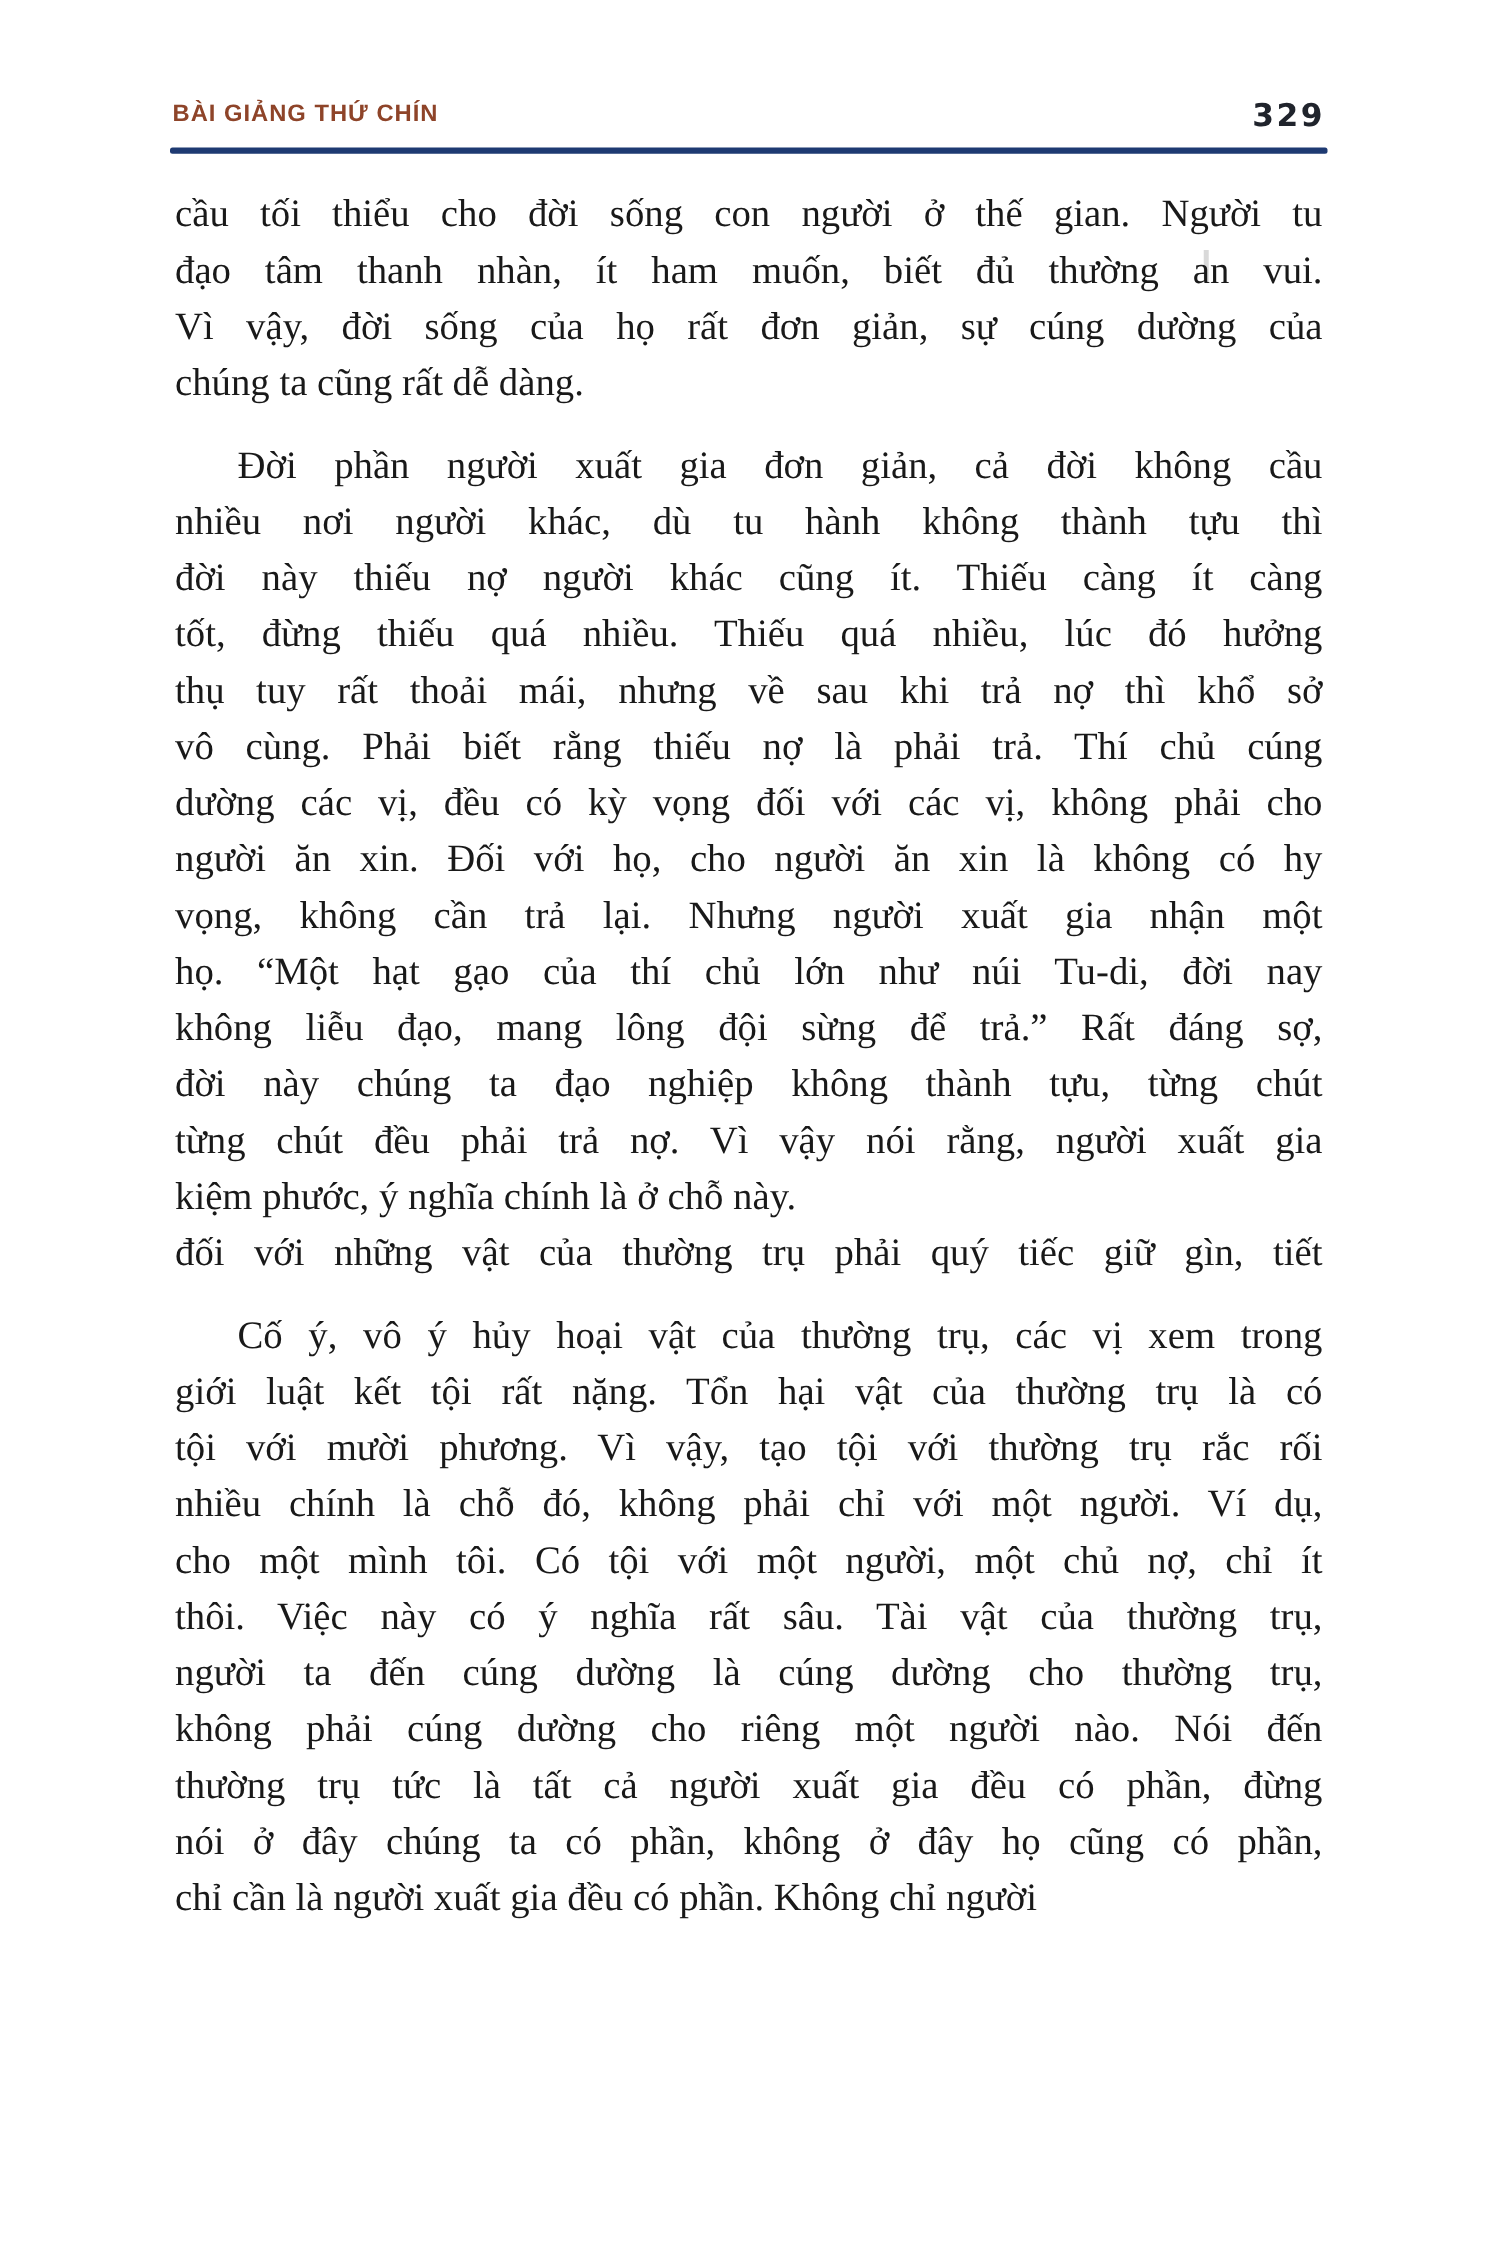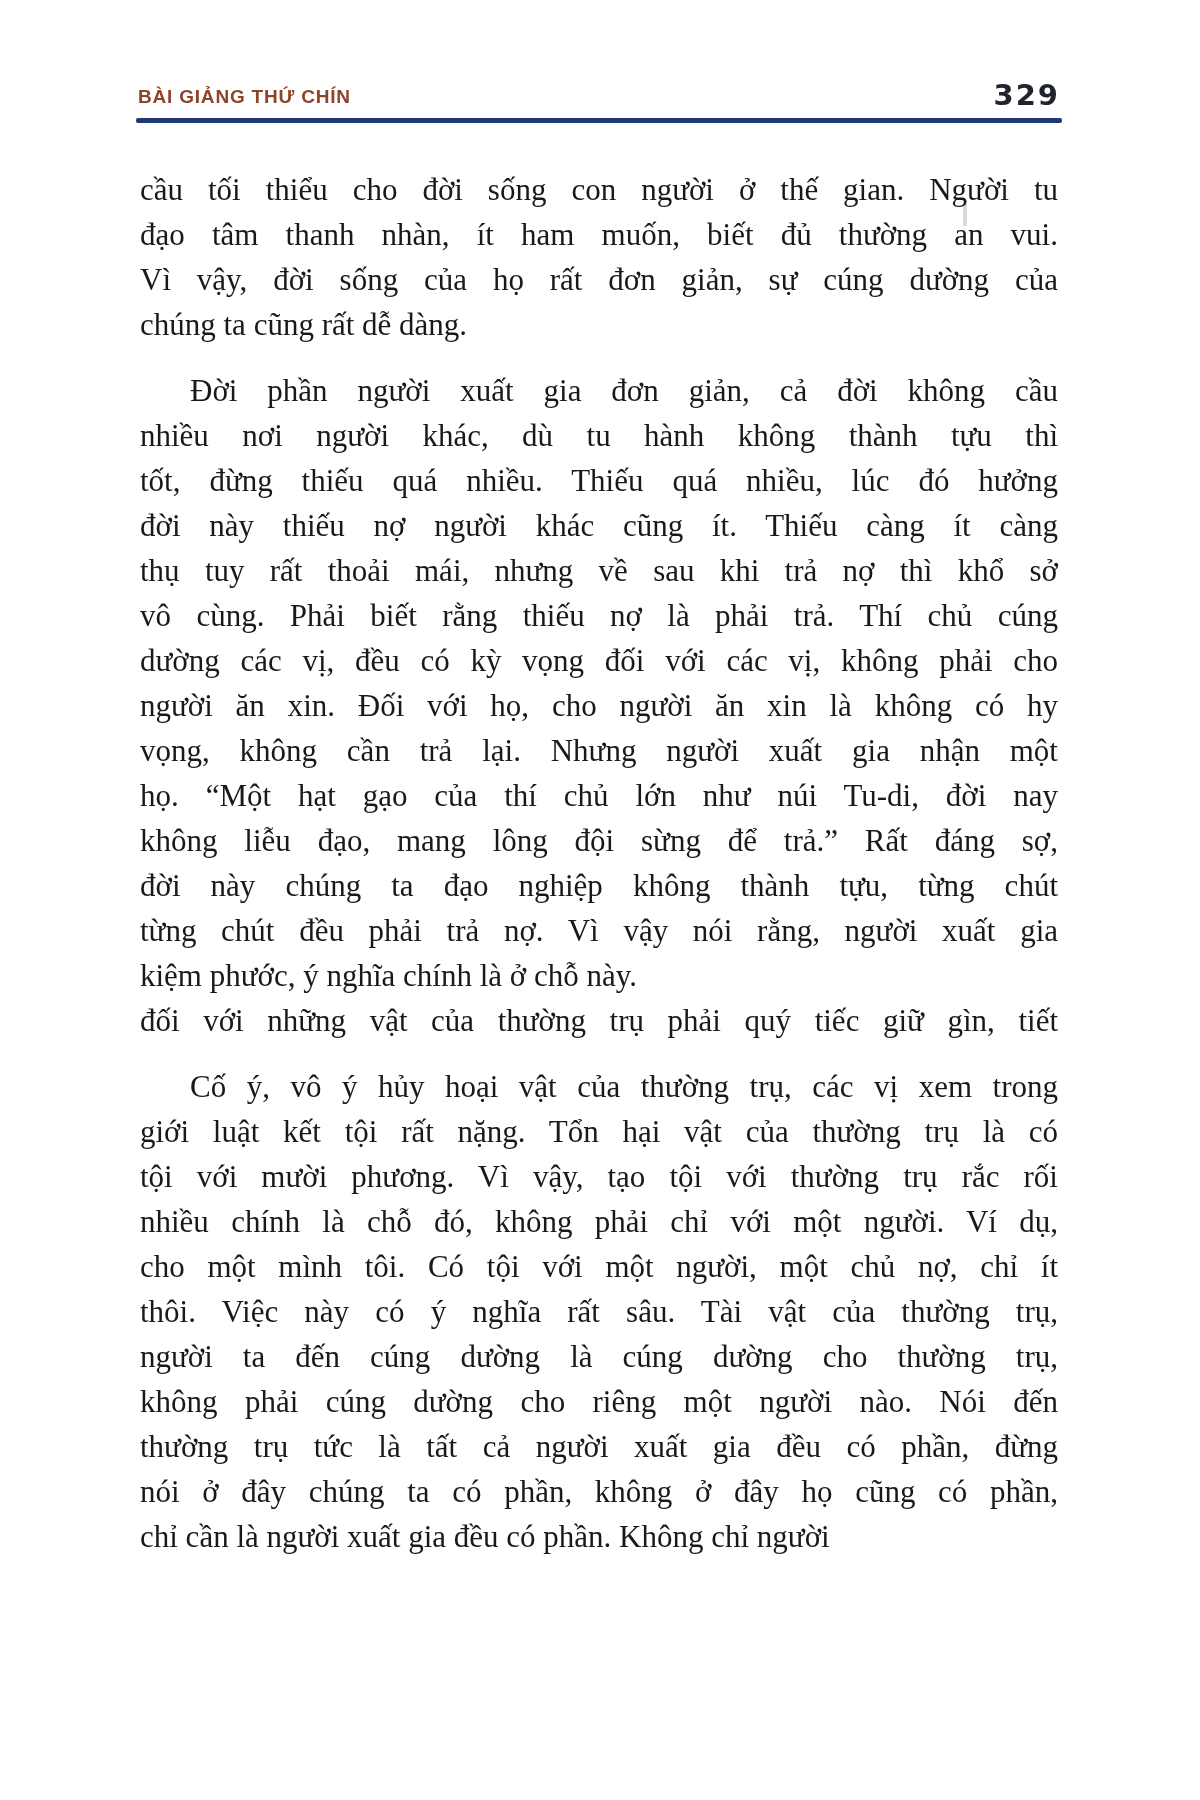--- a/index.html
+++ b/index.html
@@ -24,21 +24,21 @@
     font-family: "Liberation Sans", sans-serif;
     font-weight: bold;
     font-size: 19px;
     letter-spacing: 0.8px;
     color: var(--header-color, #8e4429);
     padding-bottom: 6px;
   }
   .page-number {
     font-family: "DejaVu Sans", sans-serif;
     font-weight: bold;
-    font-size: 29px;
+    font-size: 25px;
     letter-spacing: 2px;
     color: var(--pagenum-color, #20242c);
     padding-bottom: 2px;
   }
   .header-rule {
     position: absolute;
     left: 136px;
     width: 926px;
     top: 118px;
     height: 5px;
@@ -46,21 +46,20 @@
     border-radius: 2px;
   }
   .body-text {
     position: absolute;
     left: 140px;
     width: 918px;
     top: 148px;
     font-size: 31px;
     line-height: 45px;
     color: #191919;
-    margin-top: 19px;
   }
   .para + .para { margin-top: 21px; }
   .para.indent .line:first-child { text-indent: 50px; }
   .line {
     text-align: justify;
     text-align-last: justify;
     white-space: normal;
   }
   .line.last { text-align-last: left; }
   .scan-artifact {
@@ -86,22 +85,22 @@
   <div class="body-text">
       <div class="para">
         <div class="line">cầu tối thiểu cho đời sống con người ở thế gian. Người tu</div>
         <div class="line">đạo tâm thanh nhàn, ít ham muốn, biết đủ thường an vui.</div>
         <div class="line">Vì vậy, đời sống của họ rất đơn giản, sự cúng dường của</div>
         <div class="line last">chúng ta cũng rất dễ dàng.</div>
       </div>
       <div class="para indent">
         <div class="line">Đời phần người xuất gia đơn giản, cả đời không cầu</div>
         <div class="line">nhiều nơi người khác, dù tu hành không thành tựu thì</div>
+        <div class="line">đời này thiếu nợ người khác cũng ít. Thiếu càng ít càng</div>
         <div class="line">tốt, đừng thiếu quá nhiều. Thiếu quá nhiều, lúc đó hưởng</div>
-        <div class="line">đời này thiếu nợ người khác cũng ít. Thiếu càng ít càng</div>
         <div class="line">thụ tuy rất thoải mái, nhưng về sau khi trả nợ thì khổ sở</div>
         <div class="line">vô cùng. Phải biết rằng thiếu nợ là phải trả. Thí chủ cúng</div>
         <div class="line">dường các vị, đều có kỳ vọng đối với các vị, không phải cho</div>
         <div class="line">người ăn xin. Đối với họ, cho người ăn xin là không có hy</div>
         <div class="line">vọng, không cần trả lại. Nhưng người xuất gia nhận một</div>
         <div class="line">họ. “Một hạt gạo của thí chủ lớn như núi Tu-di, đời nay</div>
         <div class="line">không liễu đạo, mang lông đội sừng để trả.” Rất đáng sợ,</div>
         <div class="line">đời này chúng ta đạo nghiệp không thành tựu, từng chút</div>
         <div class="line">từng chút đều phải trả nợ. Vì vậy nói rằng, người xuất gia</div>
         <div class="line last">kiệm phước, ý nghĩa chính là ở chỗ này.</div>

